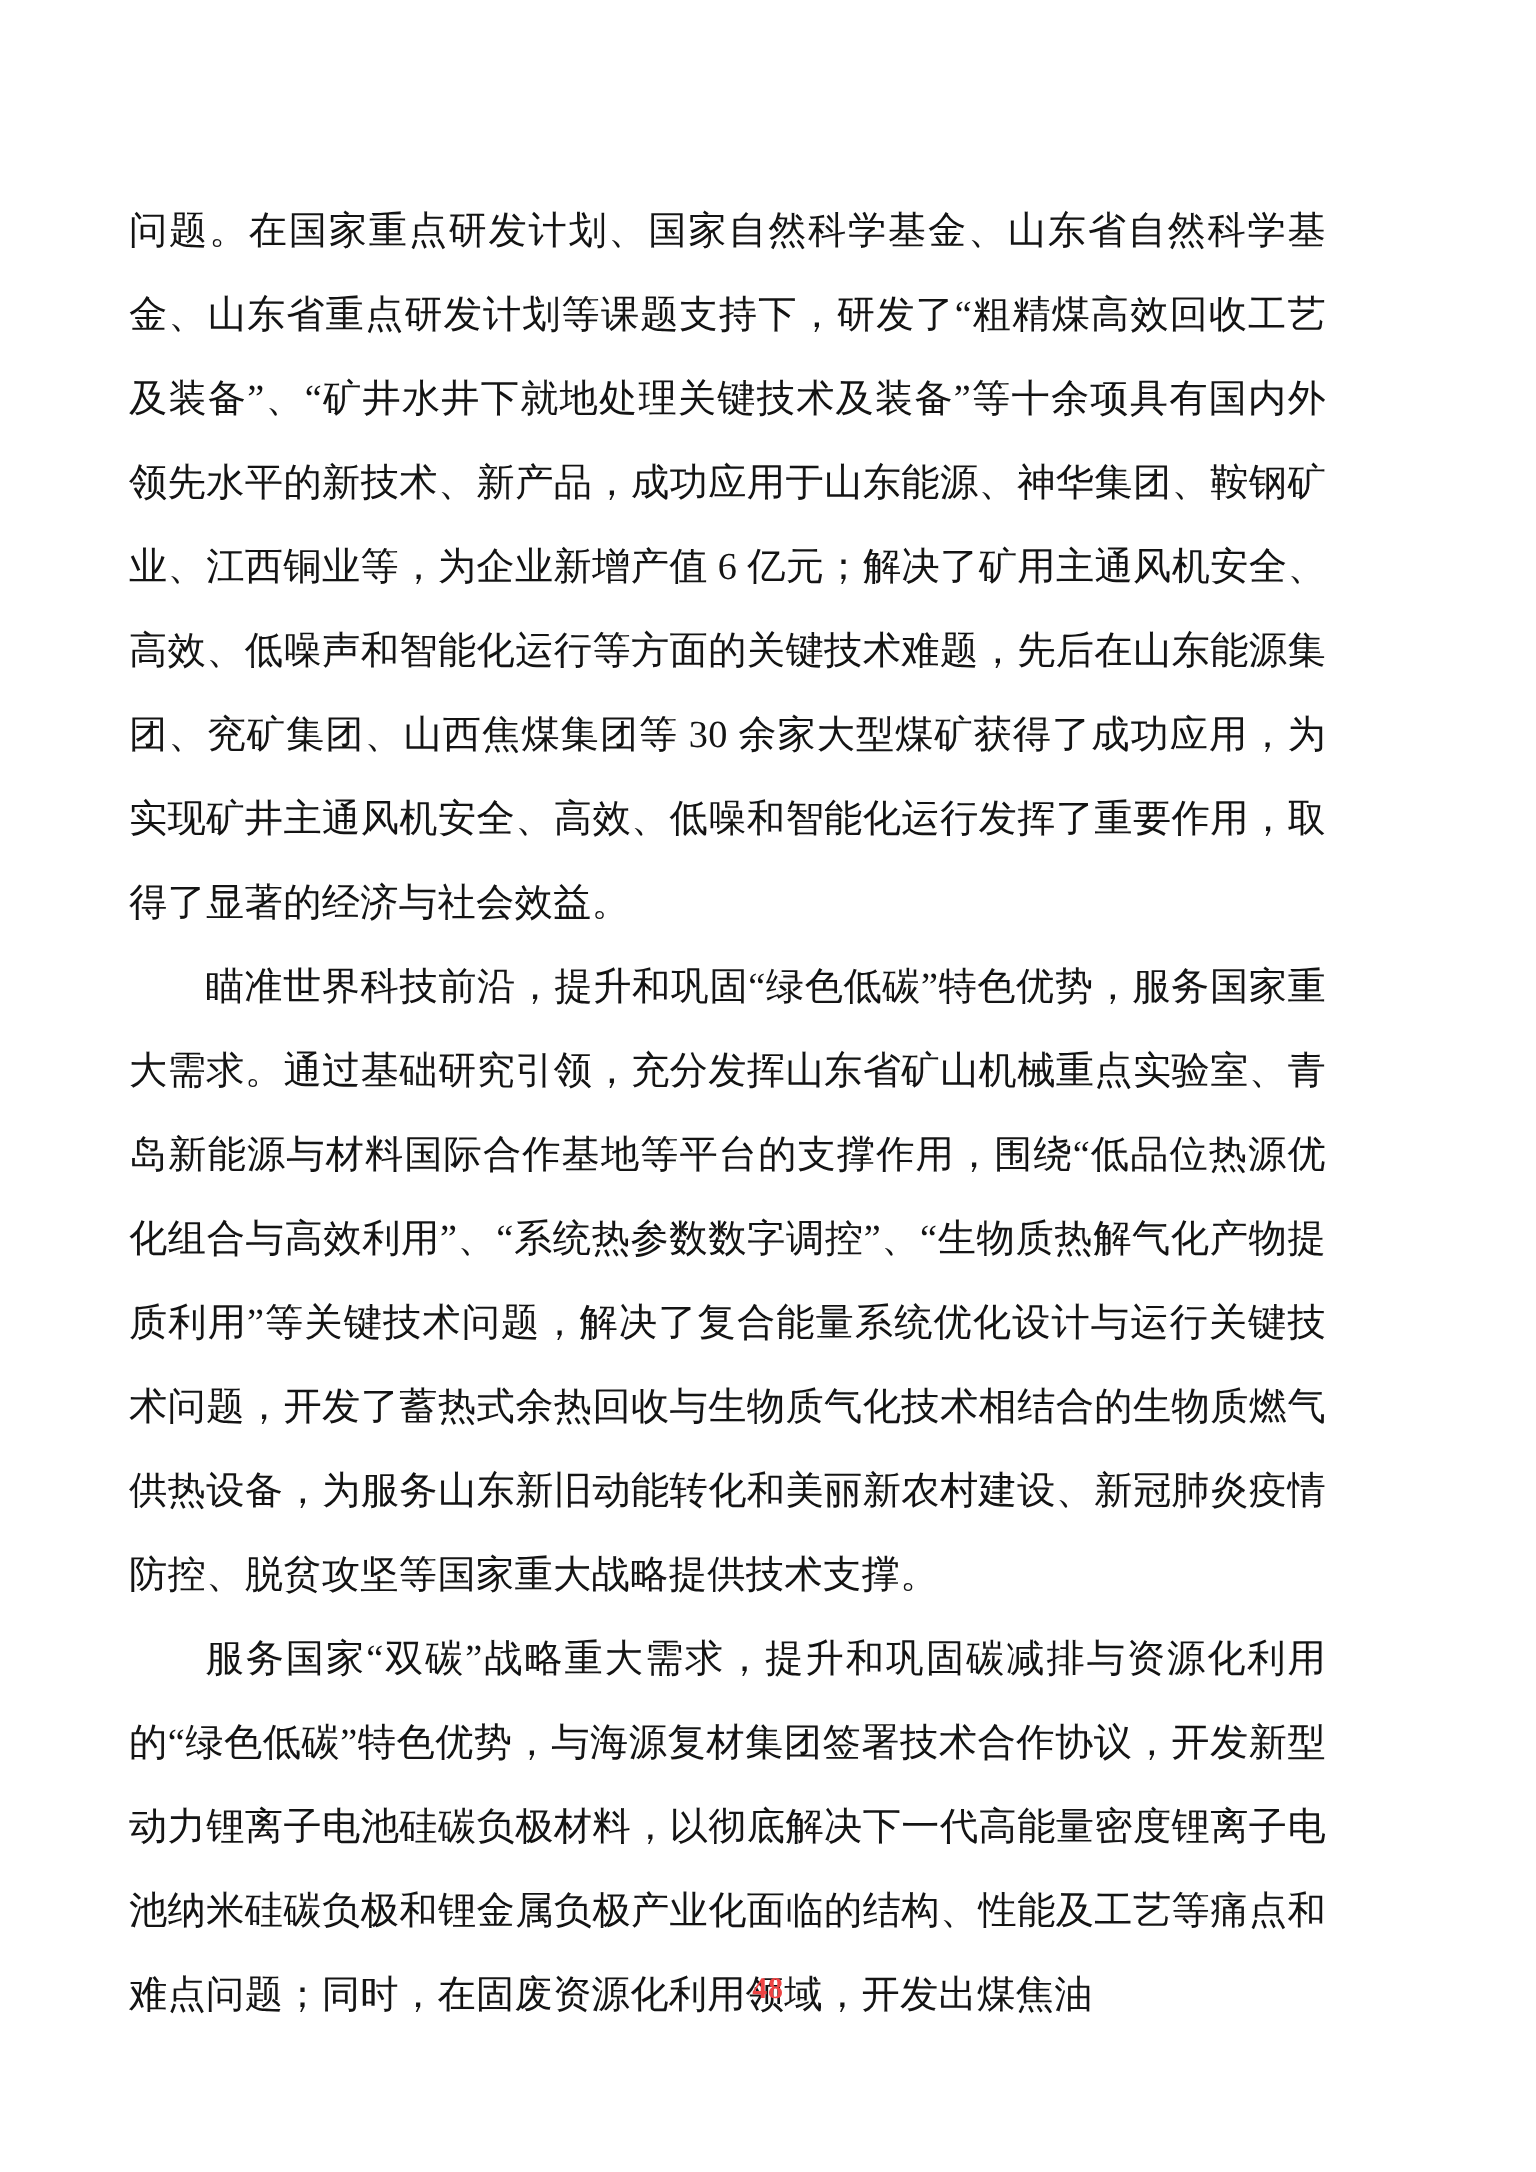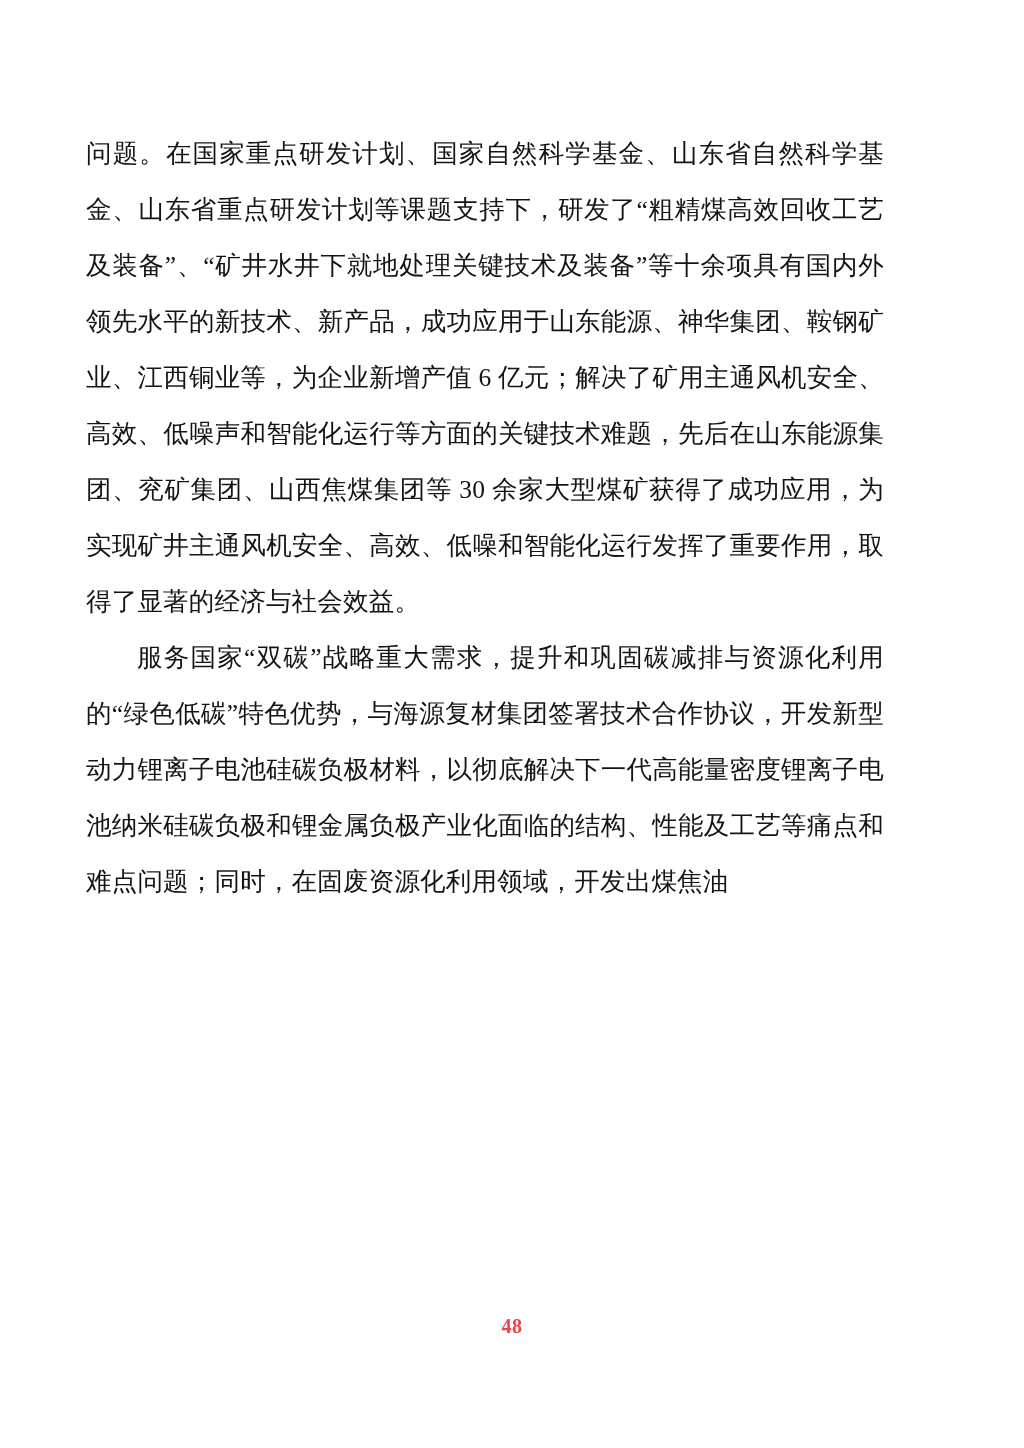--- a/index.html
+++ b/index.html
@@ -50,16 +50,17 @@
     letter-spacing: 0.5px;
     font-weight: bold;
   }
 </style>
 </head>
 <body>
 
 <div class="page">
   <div class="doc-body">
     <p class="para">问题。在国家重点研发计划、国家自然科学基金、山东省自然科学基金、山东省重点研发计划等课题支持下，研发了“粗精煤高效回收工艺及装备”、“矿井水井下就地处理关键技术及装备”等十余项具有国内外领先水平的新技术、新产品，成功应用于山东能源、神华集团、鞍钢矿业、江西铜业等，为企业新增产值 6 亿元；解决了矿用主通风机安全、高效、低噪声和智能化运行等方面的关键技术难题，先后在山东能源集团、兖矿集团、山西焦煤集团等 30 余家大型煤矿获得了成功应用，为实现矿井主通风机安全、高效、低噪和智能化运行发挥了重要作用，取得了显著的经济与社会效益。</p>
+    <p class="para indent">瞄准世界科技前沿，提升和巩固“绿色低碳”特色优势，服务国家重大需求。通过基础研究引领，充分发挥山东省矿山机械重点实验室、青岛新能源与材料国际合作基地等平台的支撑作用，围绕“低品位热源优化组合与高效利用”、“系统热参数数字调控”、“生物质热解气化产物提质利用”等关键技术问题，解决了复合能量系统优化设计与运行关键技术问题，开发了蓄热式余热回收与生物质气化技术相结合的生物质燃气供热设备，为服务山东新旧动能转化和美丽新农村建设、新冠肺炎疫情防控、脱贫攻坚等国家重大战略提供技术支撑。</p>
     <p class="para indent">服务国家“双碳”战略重大需求，提升和巩固碳减排与资源化利用的“绿色低碳”特色优势，与海源复材集团签署技术合作协议，开发新型动力锂离子电池硅碳负极材料，以彻底解决下一代高能量密度锂离子电池纳米硅碳负极和锂金属负极产业化面临的结构、性能及工艺等痛点和难点问题；同时，在固废资源化利用领域，开发出煤焦油</p>
   </div>
   <div class="page-number">48</div>
 </div>
 
 </body></html>

